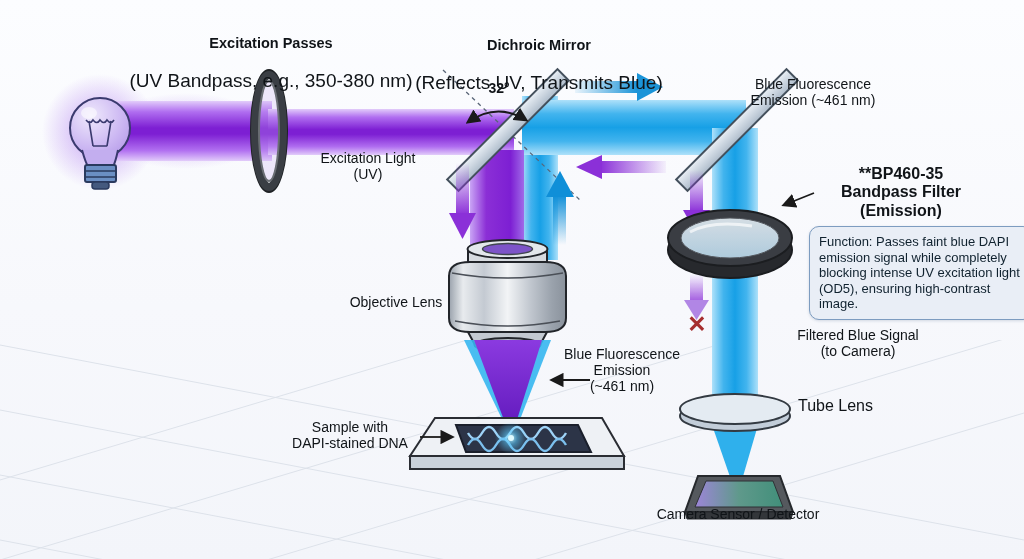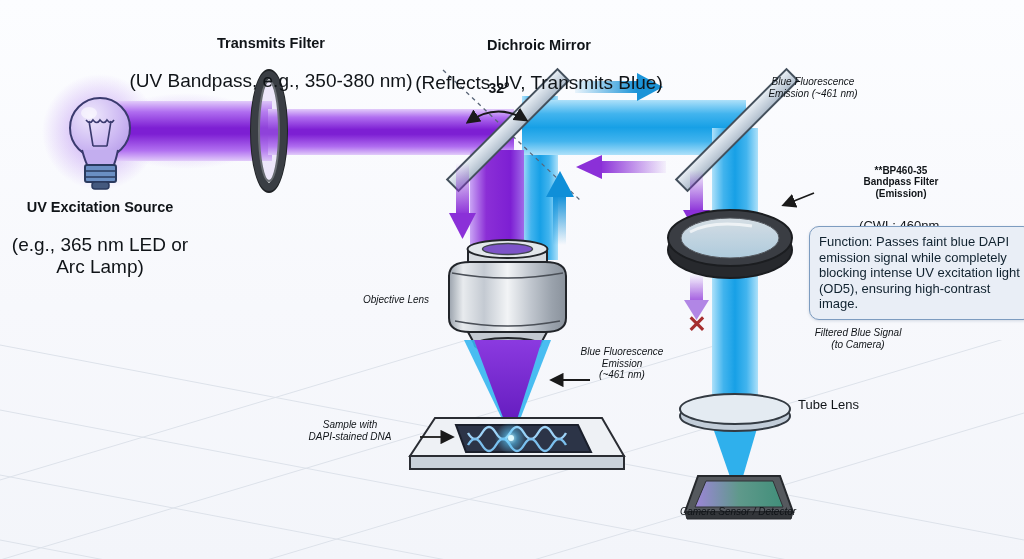--- a/index.html
+++ b/index.html
@@ -8,36 +8,36 @@
     background:linear-gradient(180deg,#fcfdff 0%,#f7f8fc 55%,#f3f5fa 100%);
     font-family:"Liberation Sans",sans-serif;
   }
   svg{position:absolute;left:0;top:0;}
   .lbl{
     position:absolute;color:#101418;text-align:center;white-space:pre-line;
     line-height:1.16;transform:translateX(-50%);
   }
   .lbl .t{font-weight:700;font-size:14.5px;}
   .lbl .s{font-size:19px;}
-  .plain{font-size:10px;font-style:italic;}
+  .plain{font-size:14px;}
   .angle{font-size:14px;font-weight:700;}
-  .bp .t{font-size:10px;}
+  .bp .t{font-size:16px;}
   .bp .s{font-size:13px;}
   .callout{
     position:absolute;left:809px;top:226px;width:204px;
     background:#e9eef6;border:1.5px solid #7d9cc0;border-radius:10px;
     padding:7px 9px;font-size:13px;line-height:1.2;color:#10222f;text-align:left;
     box-shadow:0 1px 3px rgba(40,70,110,0.18);
   }
   .callout .b{font-weight:400;}
   .xmark{
     position:absolute;color:#a62e2e;font-size:23px;font-weight:700;
     transform:translateX(-50%);line-height:1;
   }
-  .tlens{position:absolute;font-size:13px;color:#101418;}
+  .tlens{position:absolute;font-size:16px;color:#101418;}
 </style>
 </head>
 <body>
 
 <div id="stage">
 
 <svg width="1024" height="559" viewBox="0 0 1024 559">
   <defs>
     <linearGradient id="uvH" x1="0" y1="0" x2="0" y2="1">
       <stop offset="0" stop-color="#e2ccfa"></stop>
@@ -265,40 +265,37 @@
   </g>
 
   <g stroke="#1a1a1a" stroke-width="1.8" fill="none">
     <path d="M420,437 L452,437" marker-end="url(#mb)"></path>
     <path d="M590,380 L552,380" marker-end="url(#mb)"></path>
     <path d="M814,193 L784,205" marker-end="url(#mb)"></path>
   </g>
 </svg>
 
 <div class="lbl" style="left:271px;top:16px;">
-  <div class="t">Transmits Filter</div>
+  <div class="t">Excitation Passes</div>
   <div class="s">(UV Bandpass, e.g., 350-380 nm)</div>
 </div>
 
 <div class="lbl" style="left:539px;top:18px;">
   <div class="t">Dichroic Mirror</div>
   <div class="s">(Reflects UV, Transmits Blue)</div>
 </div>
 
 <div class="lbl angle" style="left:499px;top:80px;">32°</div>
 
 <div class="lbl plain" style="left:813px;top:76px;">Blue Fluorescence
 Emission (~461 nm)</div>
 
-<div class="lbl" style="left:100px;top:180px;">
-  <div class="t">UV Excitation Source</div>
-  <div class="s">(e.g., 365 nm LED or
-Arc Lamp)</div>
-</div>
-
+
+<div class="lbl plain" style="left:368px;top:150px;">Excitation Light
+(UV)</div>
 
 <div class="lbl plain" style="left:396px;top:282px;margin-top:12px;">Objective Lens</div>
 
 <div class="lbl plain" style="left:622px;top:346px;">Blue Fluorescence
 Emission
 (~461 nm)</div>
 
 <div class="lbl plain" style="left:350px;top:419px;">Sample with
 DAPI-stained DNA</div>
 

